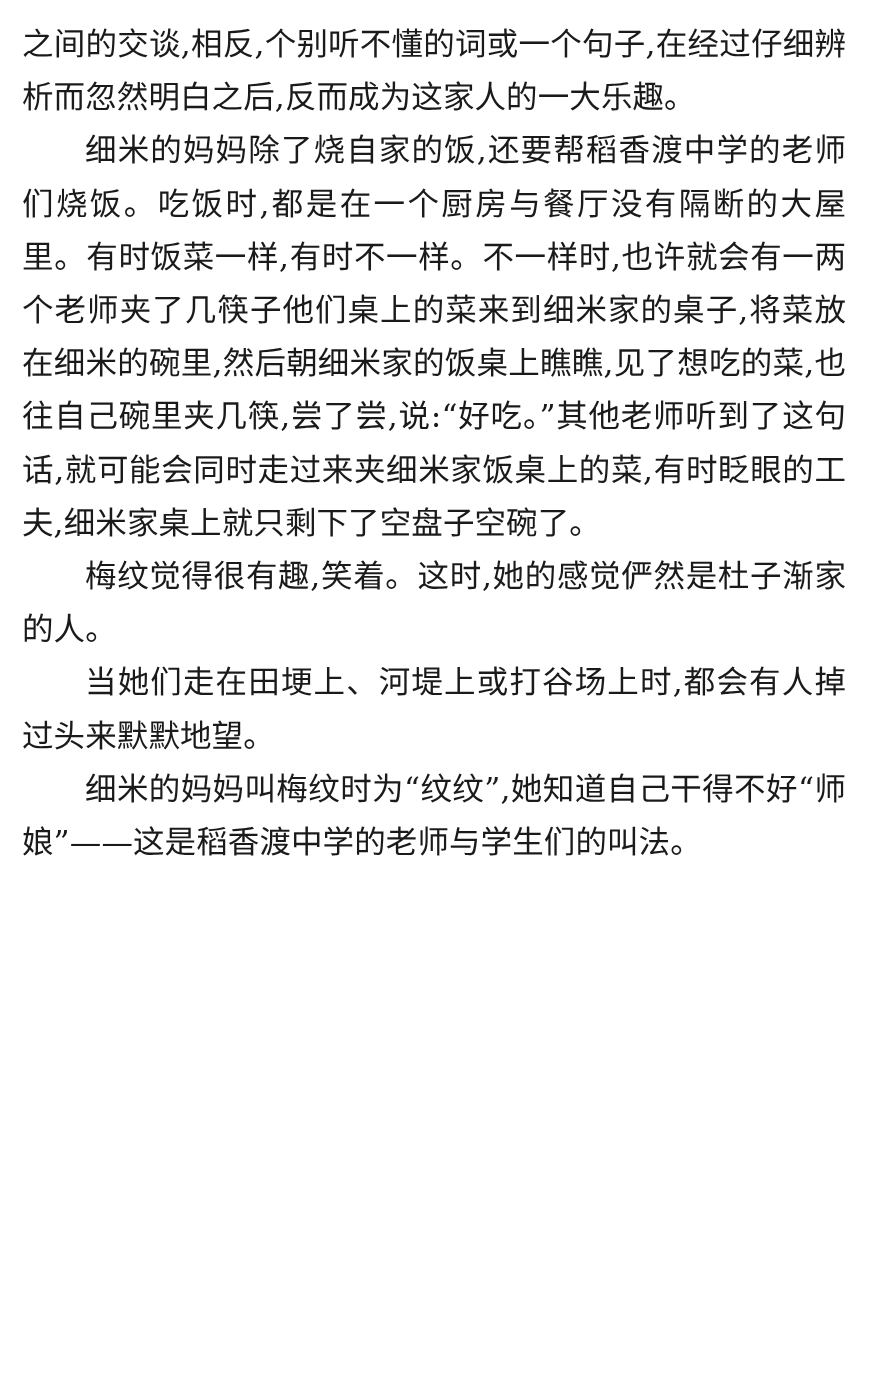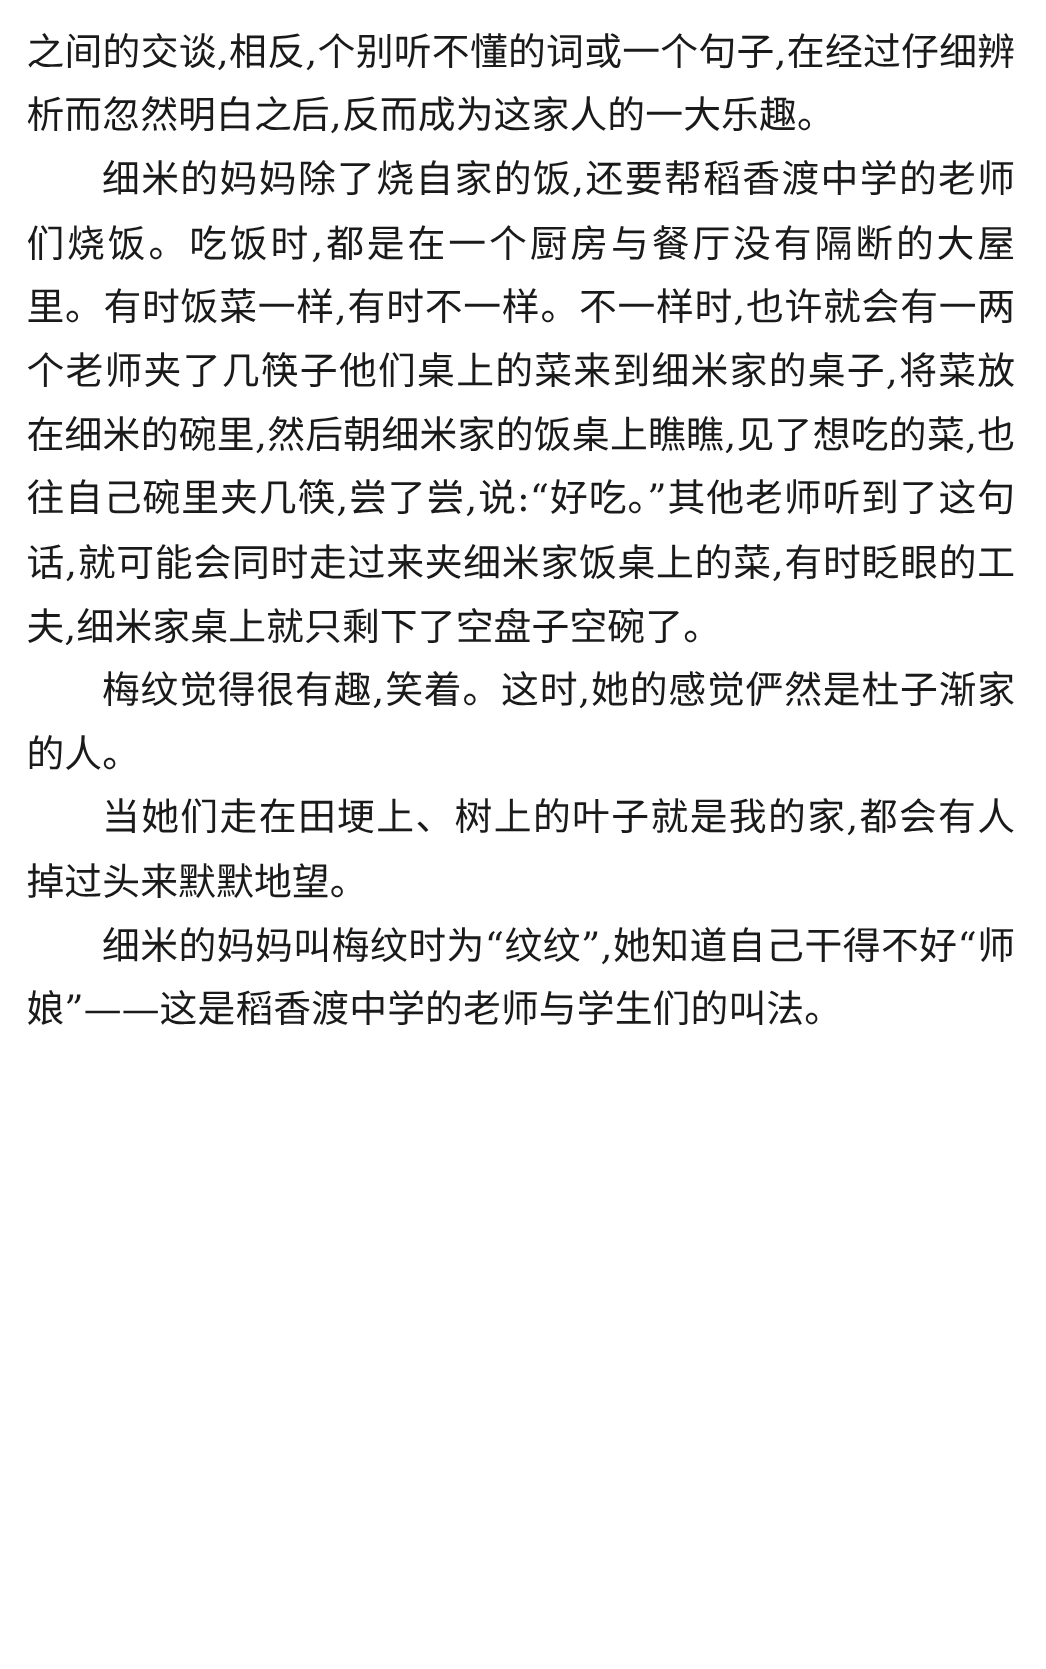--- a/index.html
+++ b/index.html
@@ -89,21 +89,21 @@
 </style>
 </head>
 <body>
 
 <div class="page">
 
   <div class="textblock">
     <p class="para">之间的交谈,相反,个别听不懂的词或一个句子,在经过仔细辨析而忽然明白之后,反而成为这家人的一大乐趣。</p>
     <p class="para indent">细米的妈妈除了烧自家的饭,还要帮稻香渡中学的老师们烧饭。吃饭时,都是在一个厨房与餐厅没有隔断的大屋里。有时饭菜一样,有时不一样。不一样时,也许就会有一两个老师夹了几筷子他们桌上的菜来到细米家的桌子,将菜放在细米的碗里,然后朝细米家的饭桌上瞧瞧,见了想吃的菜,也往自己碗里夹几筷,尝了尝,说:“好吃。”其他老师听到了这句话,就可能会同时走过来夹细米家饭桌上的菜,有时眨眼的工夫,细米家桌上就只剩下了空盘子空碗了。</p>
     <p class="para indent">梅纹觉得很有趣,笑着。这时,她的感觉俨然是杜子渐家的人。</p>
-    <p class="para indent">当她们走在田埂上、树上的叶子就是我的家,都会有人掉过头来默默地望。</p>
+    <p class="para indent">当她们走在田埂上、河堤上或打谷场上时,都会有人掉过头来默默地望。</p>
     <p class="para indent">细米的妈妈叫梅纹时为“纹纹”,她知道自己干得不好“师娘”——这是稻香渡中学的老师与学生们的叫法。</p>
   </div>
 
   <div class="footer">
     <span class="footer-chapter">第二章　树上的叶子就是我的家</span>
     <span class="footer-sep"></span>
     <span class="footer-pageno">33</span>
   </div>
 
 </div>

